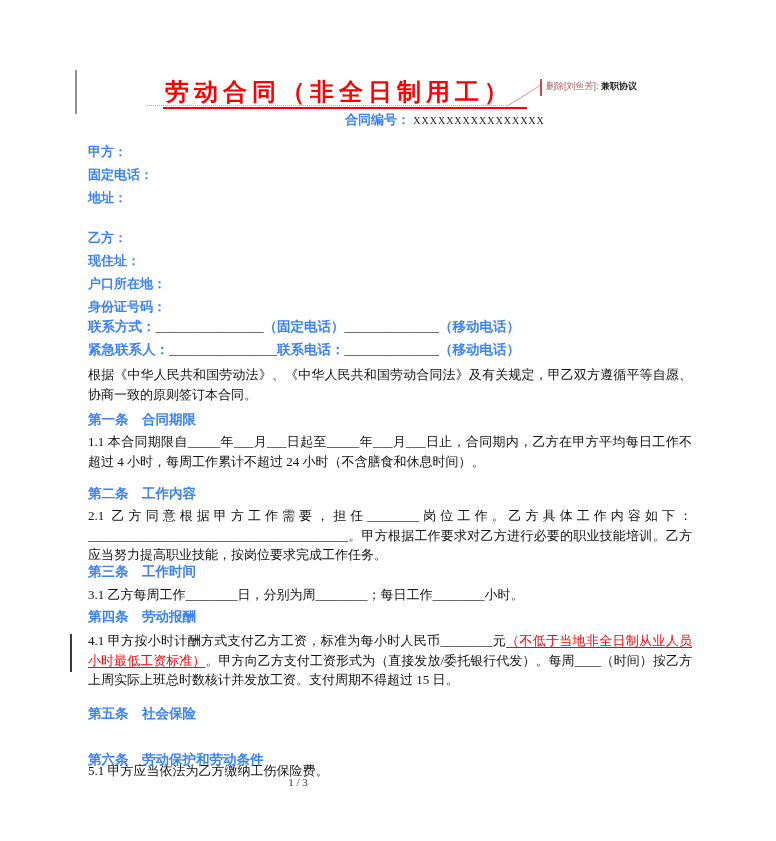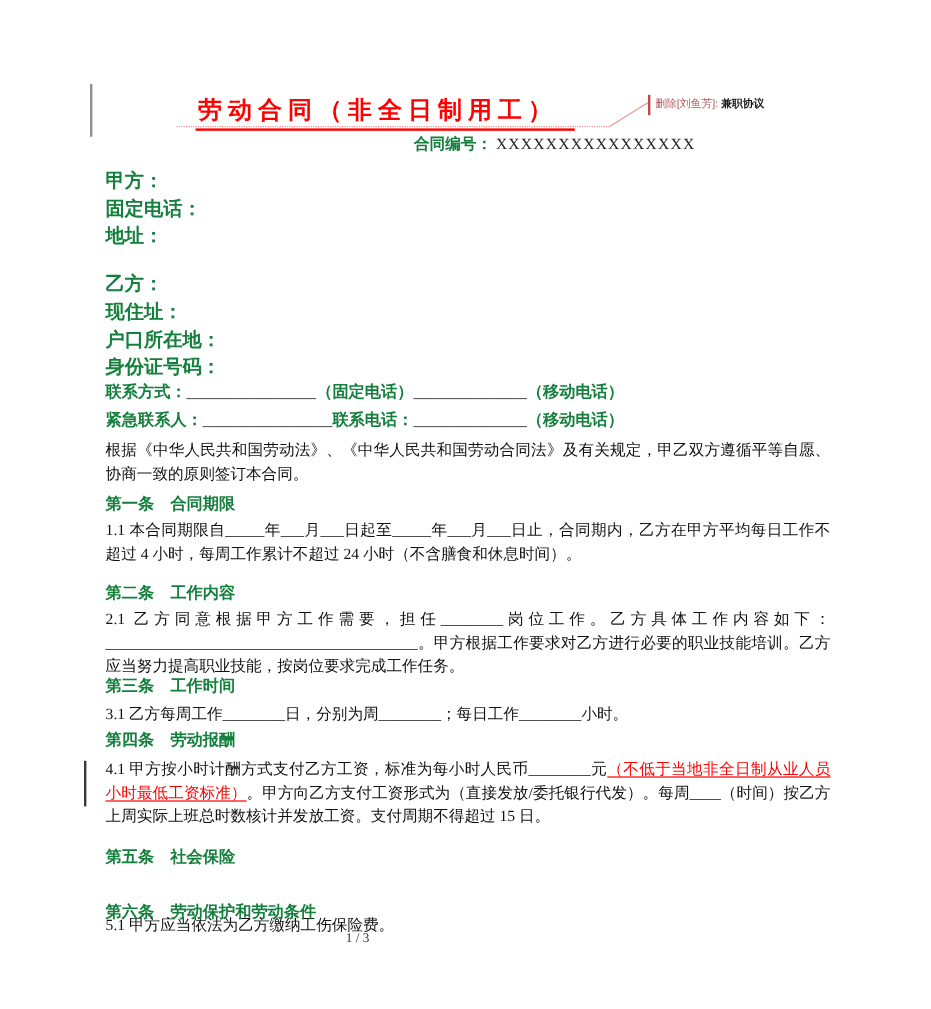--- a/index.html
+++ b/index.html
@@ -3,43 +3,43 @@
 <meta charset="utf-8">
 <style>
   html, body { margin:0; padding:0; }
   body {
     width:776px; height:841px; position:relative; overflow:hidden;
     background:#ffffff;
     font-family:"Liberation Serif","DejaVu Serif",serif;
     color:#111;
   }
   .abs { position:absolute; }
-  .hd  { font-family:"Liberation Sans","DejaVu Sans",sans-serif; font-weight:bold; color:#15803d; }
+  .hd  { font-family:"Liberation Sans","DejaVu Sans",sans-serif; font-weight:bold; color:#3b82f6; }
 
   
   .rev-bar-title { left:75px; top:70px; width:2px; height:44px; background:#909090; }
   .doc-title {
     left:163px; top:80px; margin:0;
-    font-size:20px; letter-spacing:5px; line-height:24px;
+    font-size:24px; letter-spacing:5px; line-height:24px;
     color:#ff0000; border-bottom:2px solid #ff0000; padding:0 14px 3px 2px;
     display:inline-block; white-space:nowrap;
   }
   .comment-dotted { left:147px; top:105px; width:361px; height:0; border-top:1px dotted #e59898; }
   .comment-diag   { left:508px; top:105px; width:40px; height:0; border-top:1px solid #e59898;
                     transform:rotate(-32deg); transform-origin:left center; }
   .comment-bar    { left:540px; top:79px; width:2px; height:17px; background:#c04a4a; }
   .comment        { left:546px; top:81px; width:215px; font-size:9px; line-height:11px; white-space:nowrap; }
   .comment .c-prefix { color:#b05a5a; font-family:"Liberation Sans","DejaVu Sans",sans-serif; }
   .comment .c-text   { color:#1a1a1a; font-weight:bold; font-family:Liberation Serif, serif; }
 
   .contract-no { left:345px; top:111px; font-size:13px; white-space:nowrap; }
-  .cn-value    { font-family:"Liberation Serif","DejaVu Serif",serif; font-size:13px; letter-spacing:1px; color:#222; }
+  .cn-value    { font-family:"Liberation Serif","DejaVu Serif",serif; font-size:10px; letter-spacing:1px; color:#222; }
 
   
-  .field-block { left:88px; font-size:16px; }
+  .field-block { left:88px; font-size:13px; }
   .field-block div { line-height:23px; height:23px; }
 
   .contact-line { left:88px; font-size:13.5px; white-space:nowrap; }
   .blank { font-family:"Liberation Serif","DejaVu Serif",serif; font-weight:normal; color:#222; letter-spacing:0;text-align:right; }
 
   
   .para    { left:88px; width:604px; font-size:13px; line-height:19.5px; text-align:justify; color:#111; }
   .heading { left:88px; font-size:13.5px; line-height:17px; }
   .ins     { color:#ff0000; text-decoration:underline; text-underline-offset:2px; }
   .rev-bar-41 { left:70px; top:634px; width:2px; height:38px; background:#3a3a3a; }

